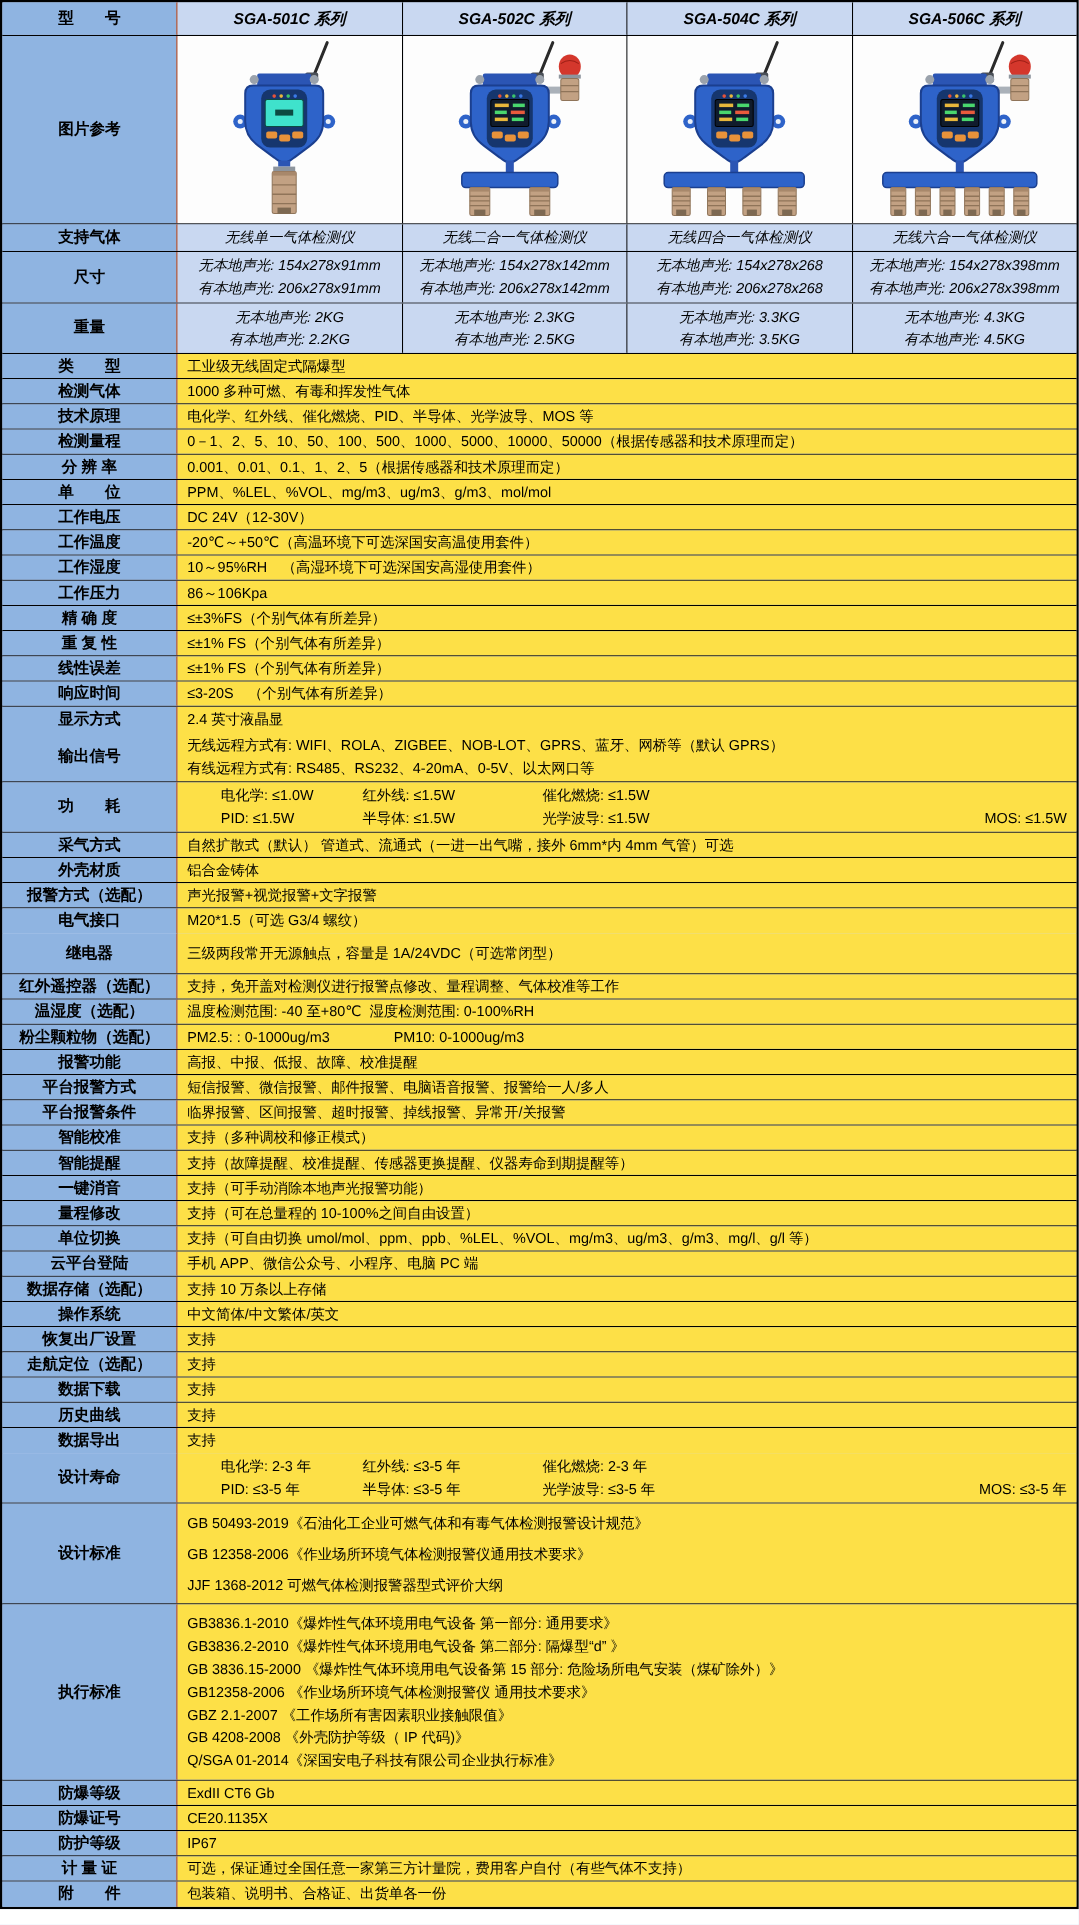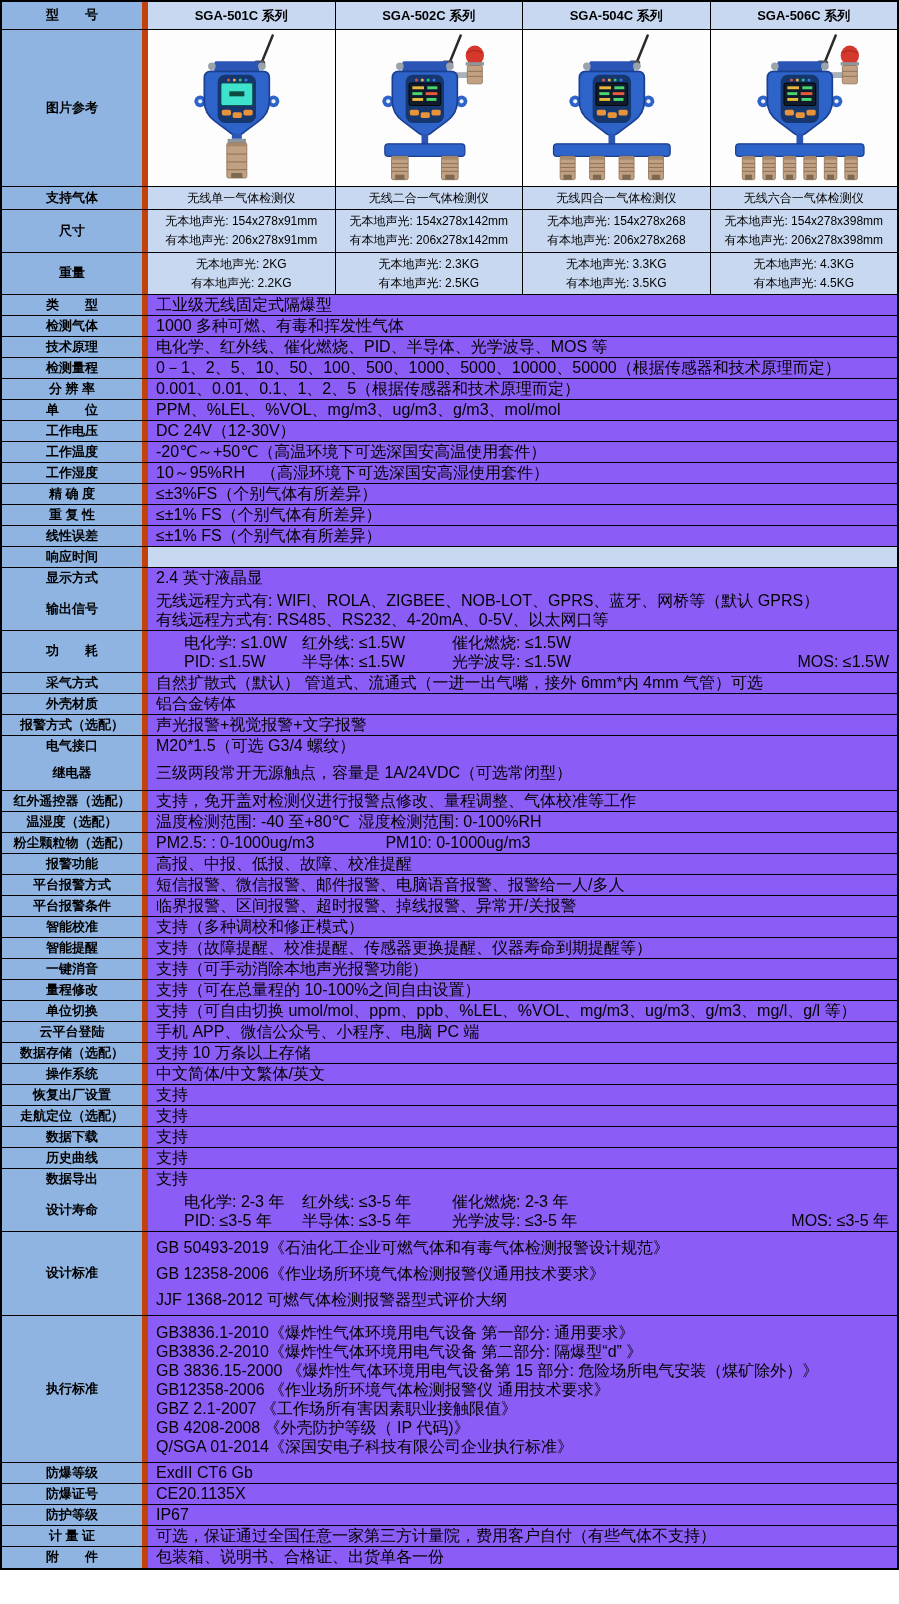--- a/index.html
+++ b/index.html
@@ -13,35 +13,35 @@
     border: 2px solid #000;
     background:#C9D8F1;
   }
   .r { display:flex; border-bottom:1px solid #000; }
   .r:last-child { border-bottom:none; }
   .lc {
     width:146px; flex:none;
     background:#8FB4E1;
     display:flex; align-items:center; justify-content:center;
     font-weight:bold; font-size:13px;
-    border-right:6px solid #c2410c;
+    border-right:1px solid #c2410c;
     text-align:center; white-space:pre; line-height:1.25;
   }
   .vc {
-    flex:1; background:#8b5cf6;
+    flex:1; background:#fde047;
     display:flex; flex-direction:column; justify-content:center;
-    padding:2px 8px; font-size:16px;
+    padding:2px 8px; font-size:12px;
   }
   .vc .line, .vc.single { white-space:pre; overflow:hidden; }
   .vc .line { line-height:19px; }
   .c4 {
     flex:1; background:#C9D8F1;
     display:flex; flex-direction:column; align-items:center; justify-content:center;
     border-right:1px solid #000;
-    font-size:12px; text-align:left; padding:1px 2px;
+    font-size:12px; text-align:left; padding:1px 2px;font-style:italic;
   }
   .c4:last-child, .vc:last-child { border-right:none; }
   .c4 .line { line-height:19px; white-space:pre; }
   .hdr {
     font-weight:bold; font-size:13px;
   }
   .img-cell { background:#FDFDFD; justify-content:center; }
   .h-header{height:28px}
   .h-image{height:157px}
   .h-support{height:23px}
@@ -365,33 +365,38 @@
   </div>
       <div class="r h-simple">
     <div class="lc label-text">工作温度</div>
     <div class="vc single value-text">-20℃～+50℃（高温环境下可选深国安高温使用套件）</div>
   </div>
       <div class="r h-simple">
     <div class="lc label-text">工作湿度</div>
     <div class="vc single value-text">10～95%RH　（高湿环境下可选深国安高湿使用套件）</div>
   </div>
       <div class="r h-simple">
+    <div class="lc label-text">工作压力</div>
+    <div class="vc single value-text">86～106Kpa</div>
+  </div>
+      <div class="r h-simple">
     <div class="lc label-text">精 确 度</div>
     <div class="vc single value-text">≤±3%FS（个别气体有所差异）</div>
   </div>
       <div class="r h-simple">
     <div class="lc label-text">重 复 性</div>
     <div class="vc single value-text">≤±1% FS（个别气体有所差异）</div>
   </div>
       <div class="r h-simple">
     <div class="lc label-text">线性误差</div>
     <div class="vc single value-text">≤±1% FS（个别气体有所差异）</div>
   </div>
       <div class="r h-simple">
     <div class="lc label-text">响应时间</div>
+    <div class="vc single value-text">≤3-20S　（个别气体有所差异）</div>
   </div>
       <div class="r h-simple">
     <div class="lc label-text">显示方式</div>
     <div class="vc single value-text">2.4 英寸液晶显</div>
   </div>
     </div>
 
   <div class="r h-2line">
     <div class="lc">输出信号</div>
     <div class="vc">

